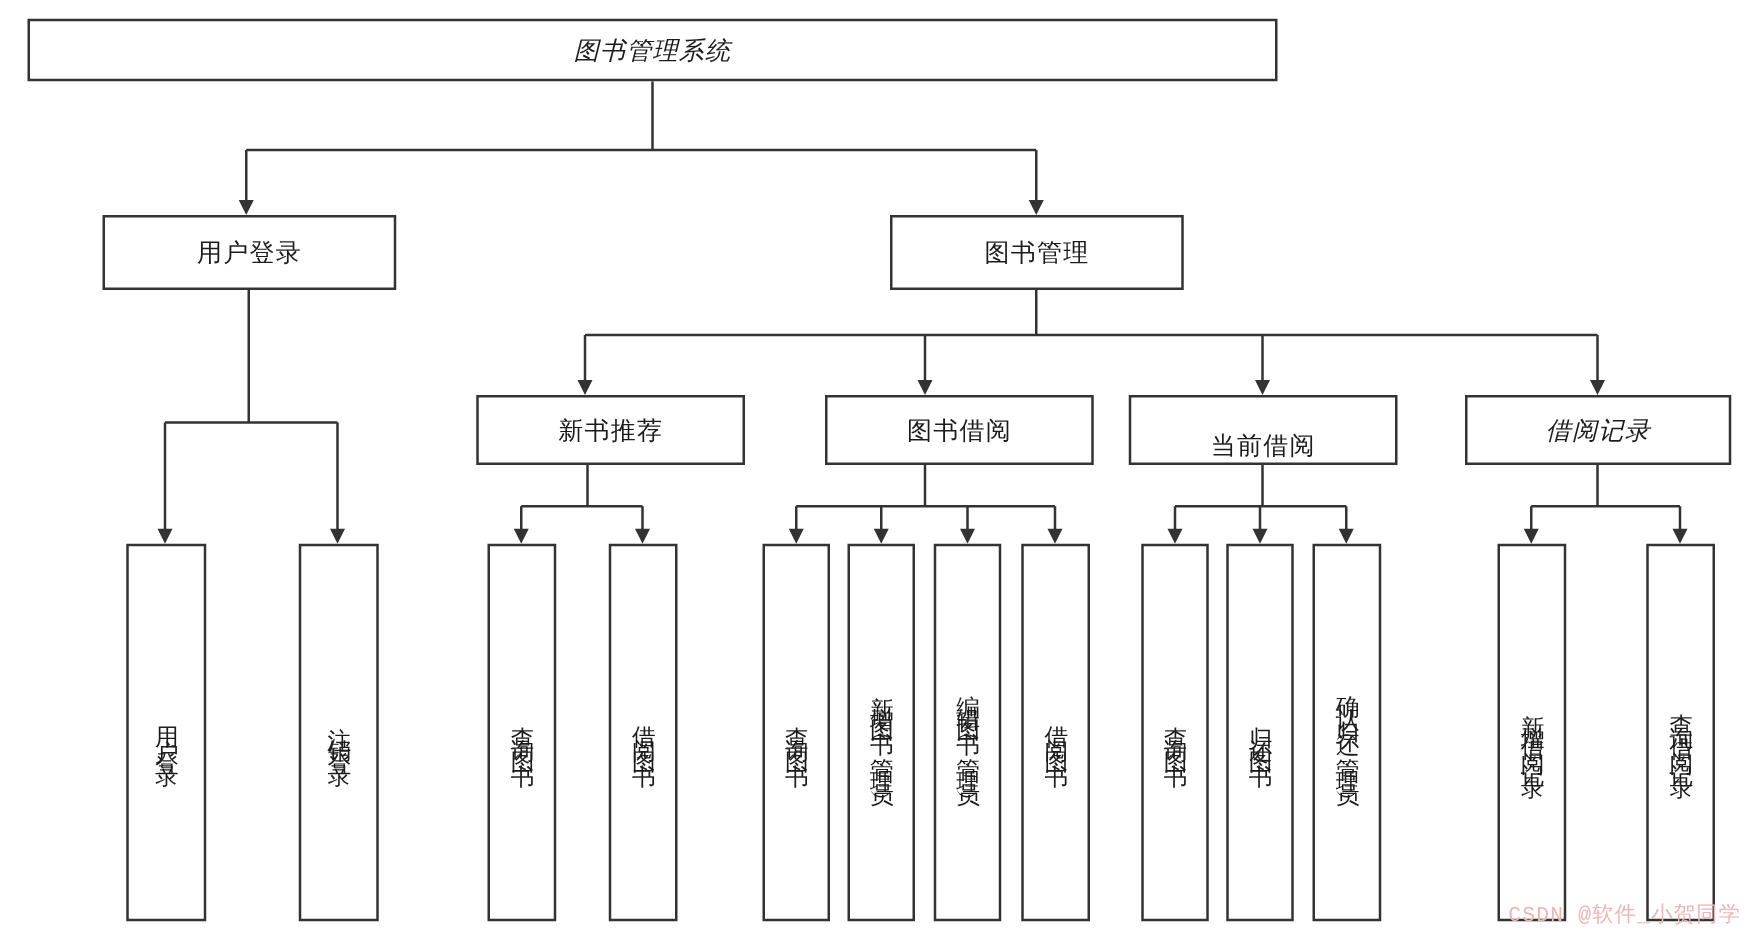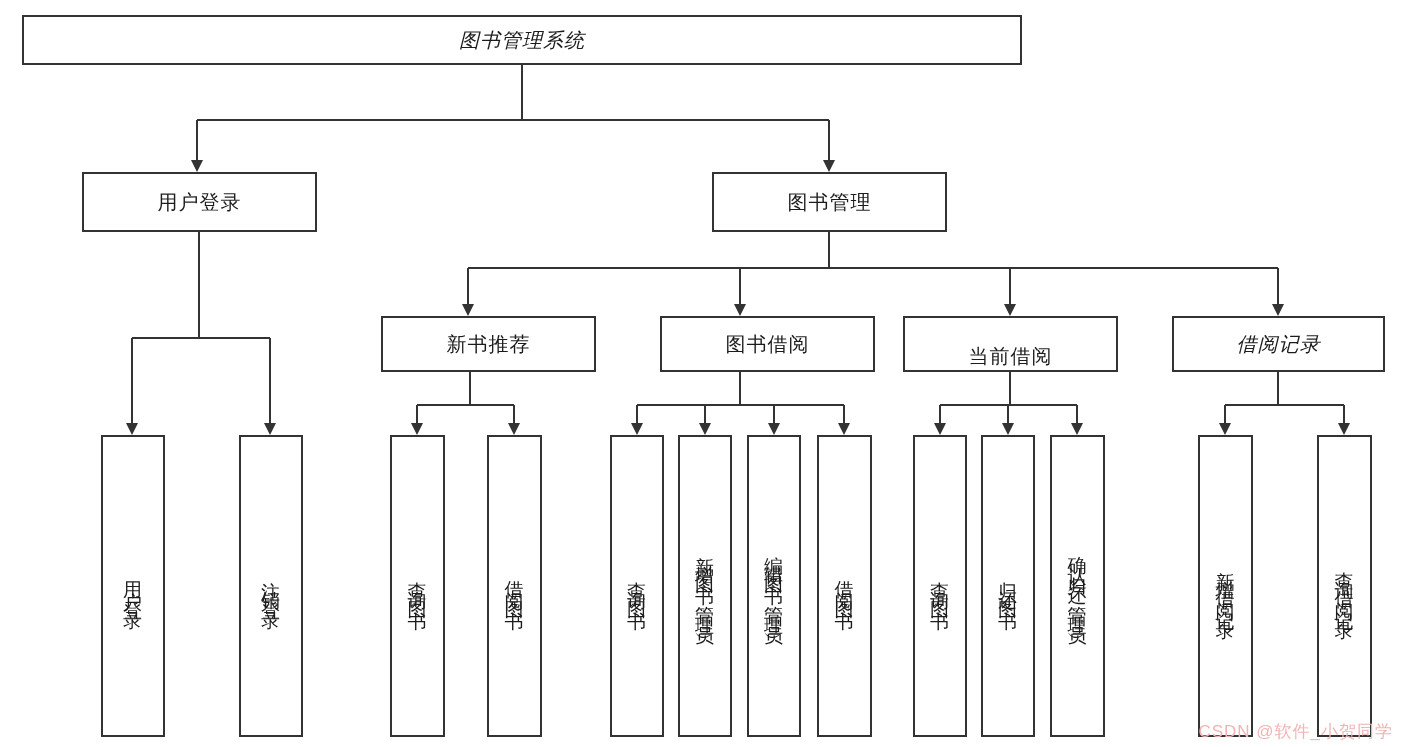--- a/index.html
+++ b/index.html
@@ -45,20 +45,21 @@
     line-height: 1;
     white-space: nowrap;
   }
   .watermark {
     position: absolute;
     right: 12px;
     bottom: 4px;
     font-size: 17px;
     color: #f0b4b4;
     letter-spacing: 1px;
+    font-family: Liberation Mono, monospace;
   }
 </style>
 </head>
 <body>
 
 <div class="canvas">
 
   <svg class="connectors" viewBox="0 0 1405 747" xmlns="http://www.w3.org/2000/svg">
     <path d="M522 65 V120 M197 120 H829 M197 120 V161 M829 120 V161
              M199 232 V338 M132 338 H270 M132 338 V424 M270 338 V424

